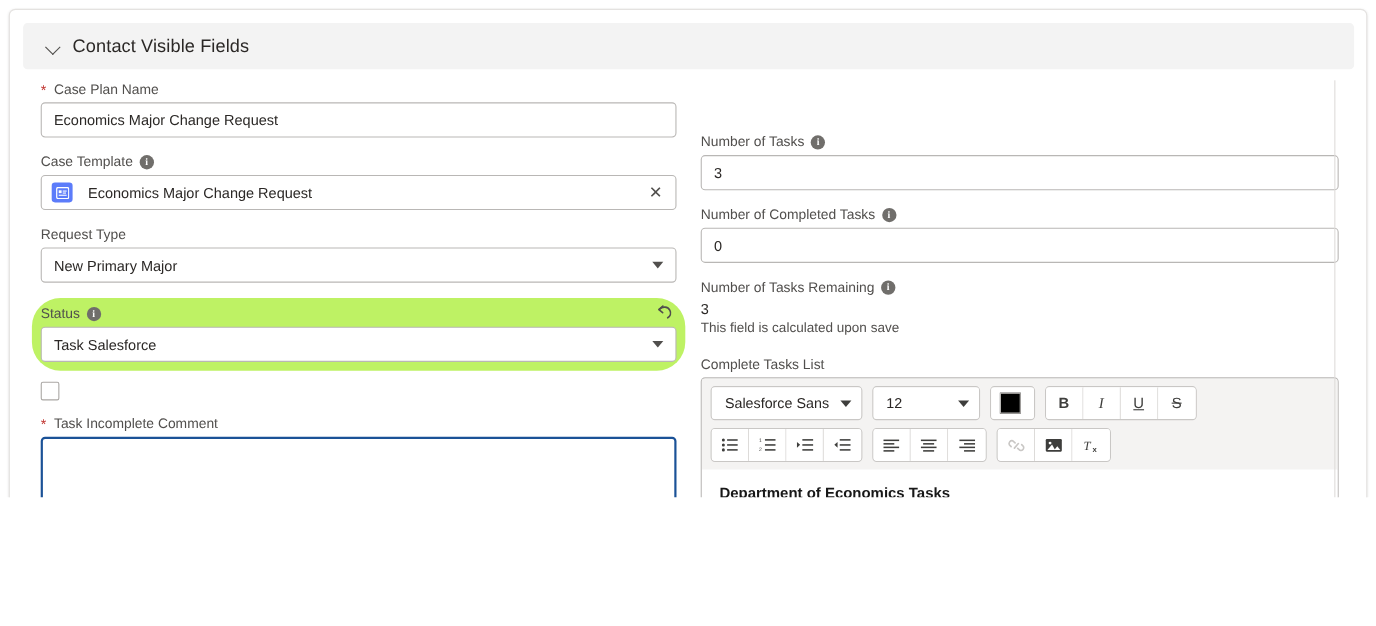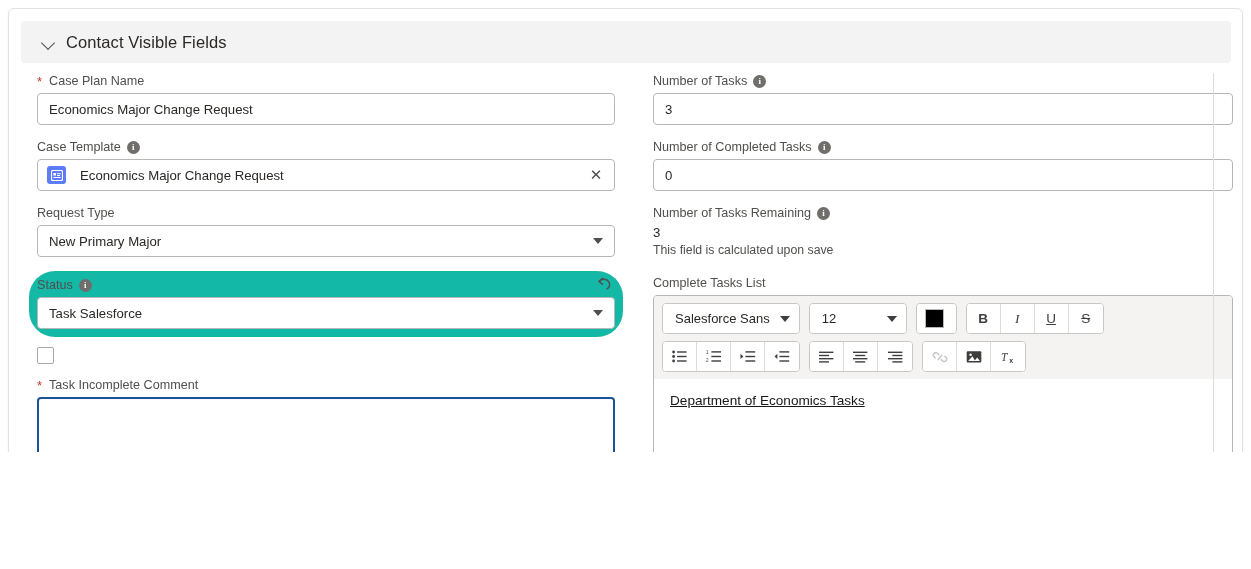--- a/index.html
+++ b/index.html
@@ -30,21 +30,21 @@
     content:""; position:absolute; left:2px; top:4px; width:9px; height:9px;
     border-left:1.6px solid #514f4d; border-bottom:1.6px solid #514f4d;
     transform:rotate(-45deg);
   }
   .section-title { font-size:16.5px; color:#2b2826; letter-spacing:.1px; }
 
   
   .cols { position:absolute; left:0; top:64px; width:1235px; height:440px; }
   .col { position:absolute; top:0; }
   .col-l { left:28px;  width:578px; }
-  .col-r { left:644px; width:580px; }
+  .col-r { left:628px; width:580px;margin-top:48px; }
 
   .fld { position:relative; margin-bottom:0; }
   .lbl {
     font-size:12.6px; color:#514f4d; line-height:16px;
     display:flex; align-items:center; gap:6px; margin-bottom:4px;
     white-space:nowrap;
   }
   .req { color:#c23934; font-size:13px; margin-right:1px; line-height:1; }
 
   .info {
@@ -80,21 +80,21 @@
   .sel { position:relative; }
   .sel .inp { padding-right:32px; cursor:pointer; display:flex; align-items:center; }
   .caret {
     position:absolute; right:12px; top:13px;
     width:0;height:0;border-left:5.5px solid transparent;border-right:5.5px solid transparent;
     border-top:6.5px solid #514f4d; pointer-events:none;
   }
 
   
   .hl {
-    background:#14b8a6; margin-left:-8px; padding:6px 8px 8px 8px; width:calc(100% + 16px);
+    background:#bef264; margin-left:-8px; padding:6px 8px 8px 8px; width:calc(100% + 16px);
     position:relative;
     border-radius:26px;
   }
   .undo {
     position:absolute; right:10px; top:4px; width:18px; height:18px;
     color:#514f4d; cursor:pointer;
   }
 
   .chkbox {
     width:17px; height:17px; border:1px solid #aaa7a4; border-radius:2px; background:#fff;
@@ -140,21 +140,21 @@
     width:0;height:0;border-left:5px solid transparent;border-right:5px solid transparent;
     border-top:6px solid #3e3e3c;
   }
   .colorbtn{
     height:29px; display:flex; align-items:center; gap:5px; padding:0 7px 0 8px;
     background:#fff; cursor:pointer;
   }
   .sw { width:19px; height:19px; background:#000; border:1px solid #b9b7b5; }
 
   .rte-body { padding:14px 16px 0 16px; height:106px; overflow:hidden; background:#fff; }
-  .rte-h { font-size:13.6px; font-weight:normal; color:#181818; text-decoration:underline; margin:0 0 3px 0; }
+  .rte-h { font-size:13.6px; font-weight:bold; color:#181818; text-decoration:underline; margin:0 0 3px 0; }
   .rte-ol { margin:0; padding-left:58px; }
   .rte-ol li { font-size:13.4px; color:#2b2826; line-height:21.5px; padding-left:2px; }
 
   
   .fade {
     position:absolute; left:637px; top:470px; width:570px; height:42px;
     background:linear-gradient(to bottom, rgba(255,255,255,0) 0%, rgba(255,255,255,.82) 45%, rgba(255,255,255,.93) 100%);
     pointer-events:none;
   }
 

